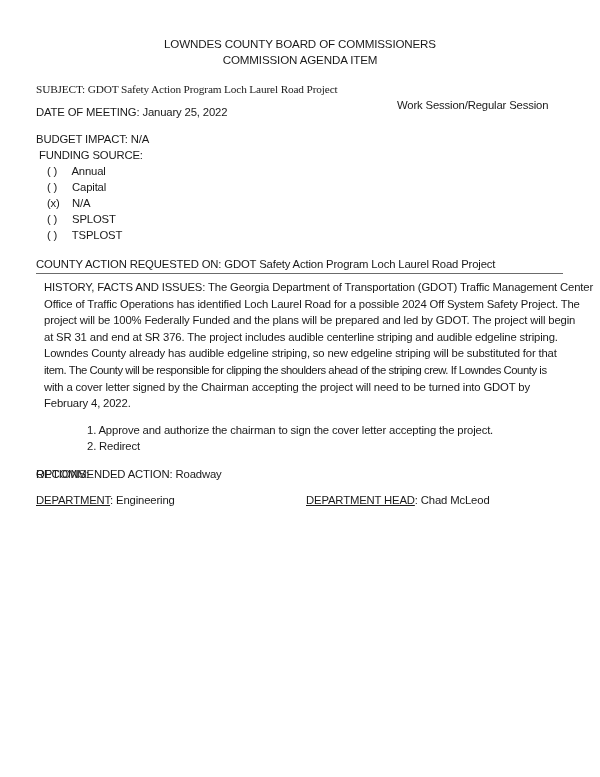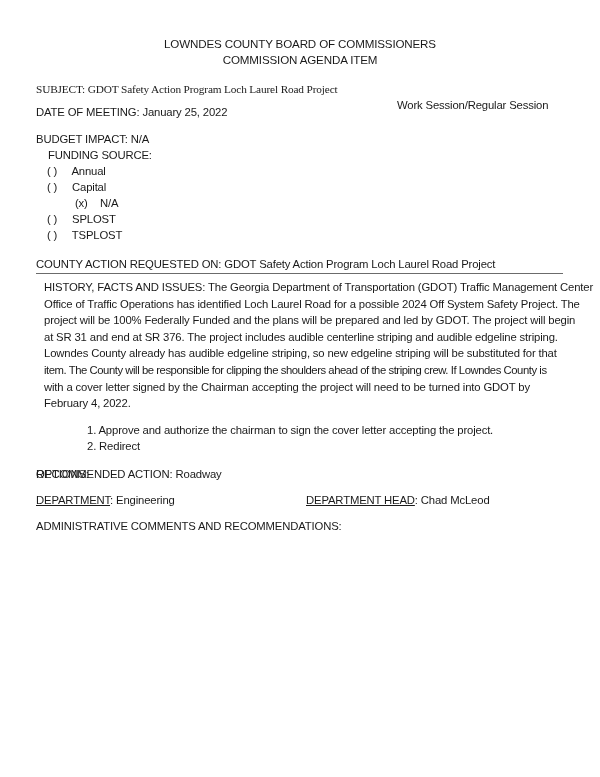--- a/index.html
+++ b/index.html
@@ -73,31 +73,31 @@
   <div class="abs" style="left:36px; top:106px;">
     <span>DATE OF MEETING:</span>
     <span>January 25, 2022</span>
   </div>
   <div class="abs" style="left:397px; top:99px;">Work Session/Regular Session</div>
 
   <div class="abs" style="left:36px; top:133px;">
     <span>BUDGET IMPACT:</span>
     <span>N/A</span>
   </div>
-  <div class="abs" style="left:39px; top:149px;margin-left:9px;">FUNDING SOURCE:</div>
+  <div class="abs" style="left:39px; top:149px;">FUNDING SOURCE:</div>
 
   <div class="funding-row" style="top:165px;">
     <span class="mark">( )</span>
     <span>Annual</span>
   </div>
   <div class="funding-row" style="top:181px;">
     <span class="mark">( )</span>
     <span>Capital</span>
   </div>
-  <div class="funding-row" style="top:197px;margin-left:28px;">
+  <div class="funding-row" style="top:197px;">
     <span class="mark">(x)</span>
     <span>N/A</span>
   </div>
   <div class="funding-row" style="top:213px;">
     <span class="mark">( )</span>
     <span>SPLOST</span>
   </div>
   <div class="funding-row" style="top:229px;">
     <span class="mark">( )</span>
     <span>TSPLOST</span>
@@ -125,15 +125,14 @@
   <div class="abs" style="left:87px; top:440px;">2. Redirect</div>
 
   <div class="abs" style="left:36px; top:468px;">
     <span>RECOMMENDED ACTION:</span>
     <span>Roadway</span>
   </div>
 
   <div class="abs" style="left:36px; top:494px;"><span class="u">DEPARTMENT</span><span>: Engineering</span></div>
   <div class="abs" style="left:306px; top:494px;"><span class="u">DEPARTMENT HEAD</span><span>: Chad McLeod</span></div>
 
-  <div class="abs" style="left:36px; top:520px;">ADMINISTRATIVE COMMENTS AND RECOMMENDATIONS:</div>
 
 </div>
 
 </body></html>

